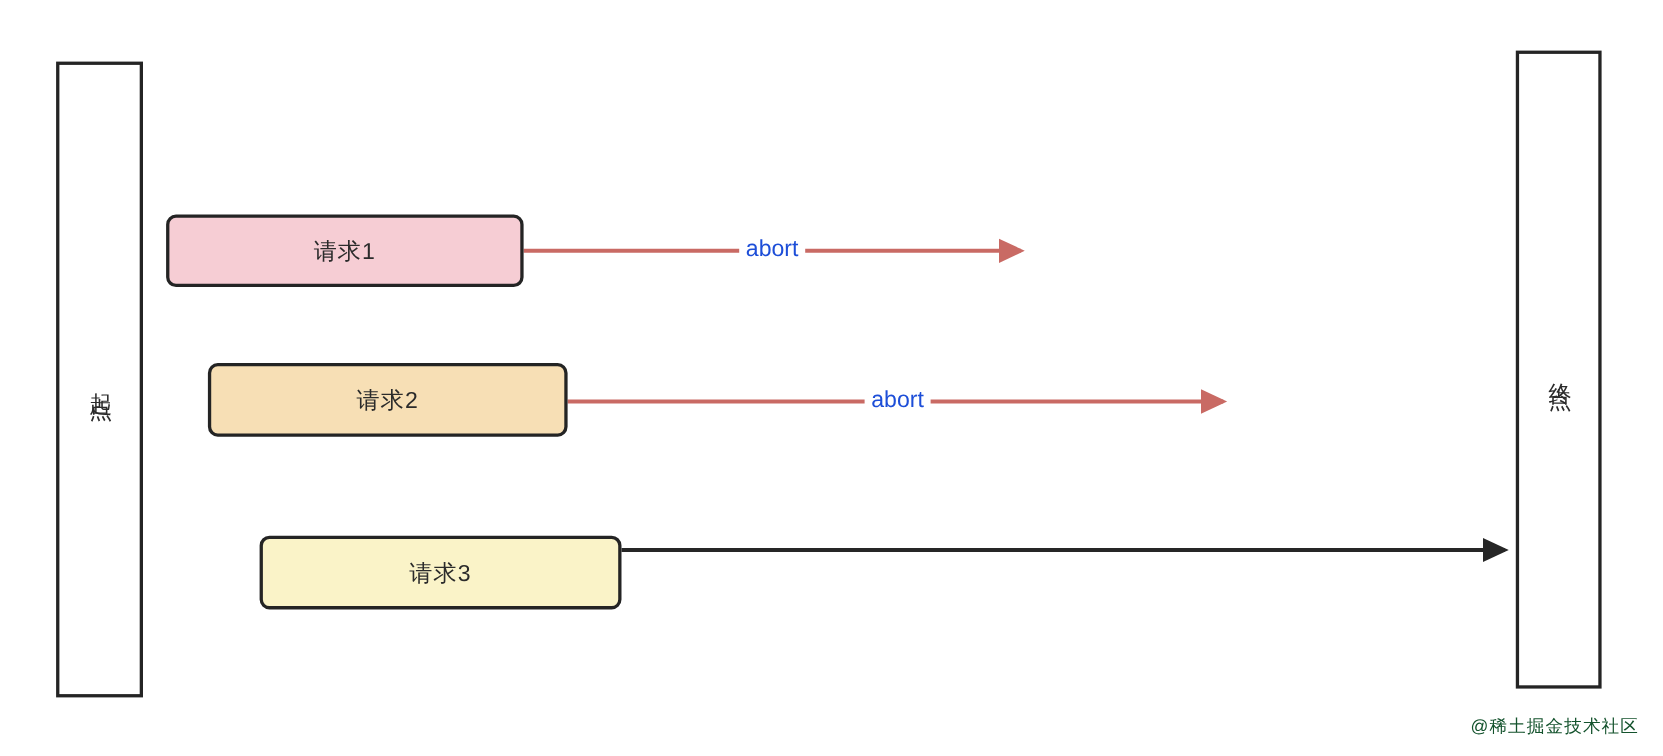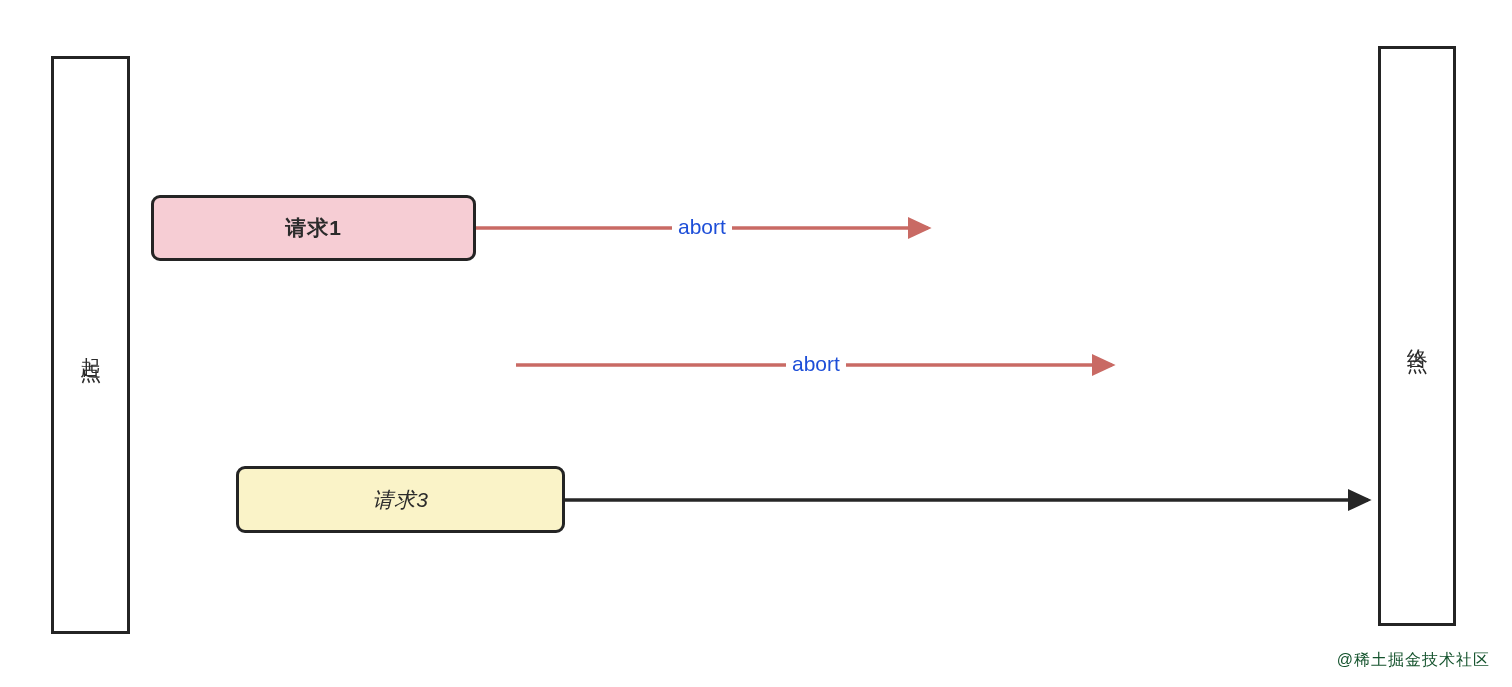--- a/index.html
+++ b/index.html
@@ -64,21 +64,20 @@
     font-size: 21px;
     color: #2b2b2b;
     letter-spacing: 1px;
     user-select: none;
   }
   #request-box-1 {
     left: 151px;
     top: 195px;
     width: 325px;
     height: 66px;
-    font-weight: bold;
   }
   #request-box-2 {
     left: 189px;
     top: 330px;
     width: 327px;
     height: 67px;
   }
   #request-box-3 {
     left: 236px;
     top: 466px;
@@ -149,20 +148,23 @@
   </div>
 
   <div class="lifeline" id="lifeline-end" style="left: 1378px; top: 46px; width: 78px; height: 580px; background: rgb(255, 255, 255); border-color: rgb(36, 36, 36);">
     <span class="lifeline-label">终点</span>
   </div>
 
   <div class="request-box" id="request-box-1" style="left: 151px; top: 195px; width: 325px; height: 66px; background: rgb(246, 205, 212); border-color: rgb(36, 36, 36);">
     <span class="request-label">请求1</span>
   </div>
 
+  <div class="request-box" id="request-box-2" style="left: 189px; top: 330px; width: 327px; height: 67px; background: rgb(247, 223, 181); border-color: rgb(36, 36, 36);">
+    <span class="request-label">请求2</span>
+  </div>
 
-  <div class="request-box" id="request-box-3" style="left: 236px; top: 466px; width: 329px; height: 67px; background: rgb(250, 243, 200); border-color: rgb(36, 36, 36); font-style: italic;">
+  <div class="request-box" id="request-box-3" style="left: 236px; top: 487px; width: 329px; height: 67px; background: rgb(250, 243, 200); border-color: rgb(36, 36, 36);">
     <span class="request-label">请求3</span>
   </div>
 
   <div id="watermark" style="color: #14532d;">@稀土掘金技术社区</div>
 
 </div>
 
 </body></html>

